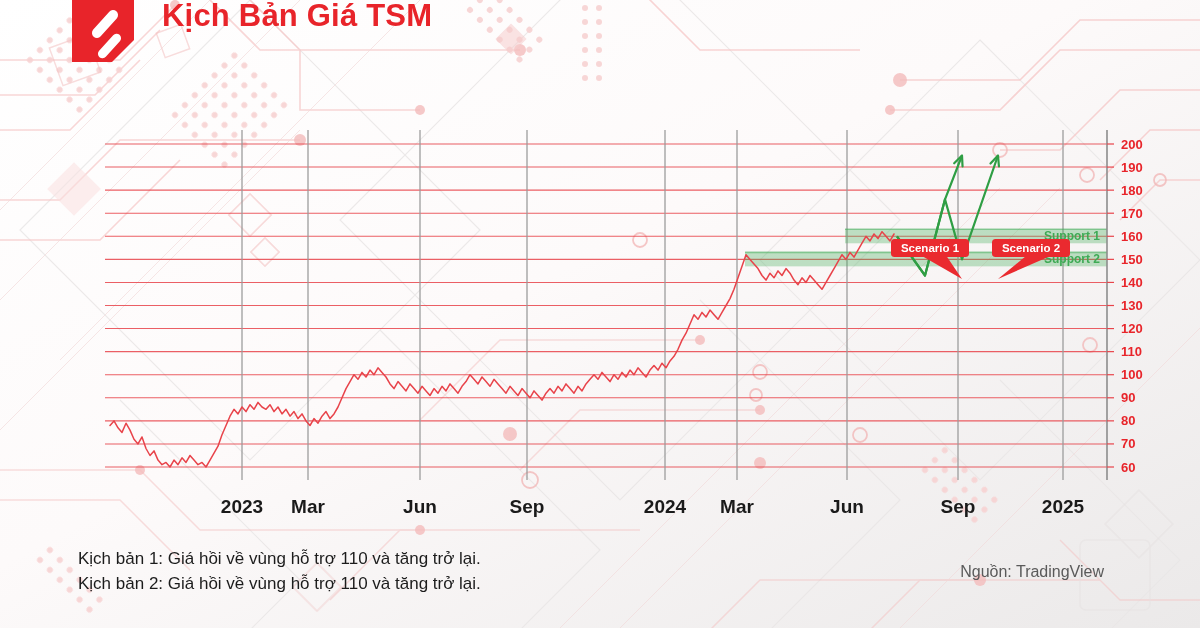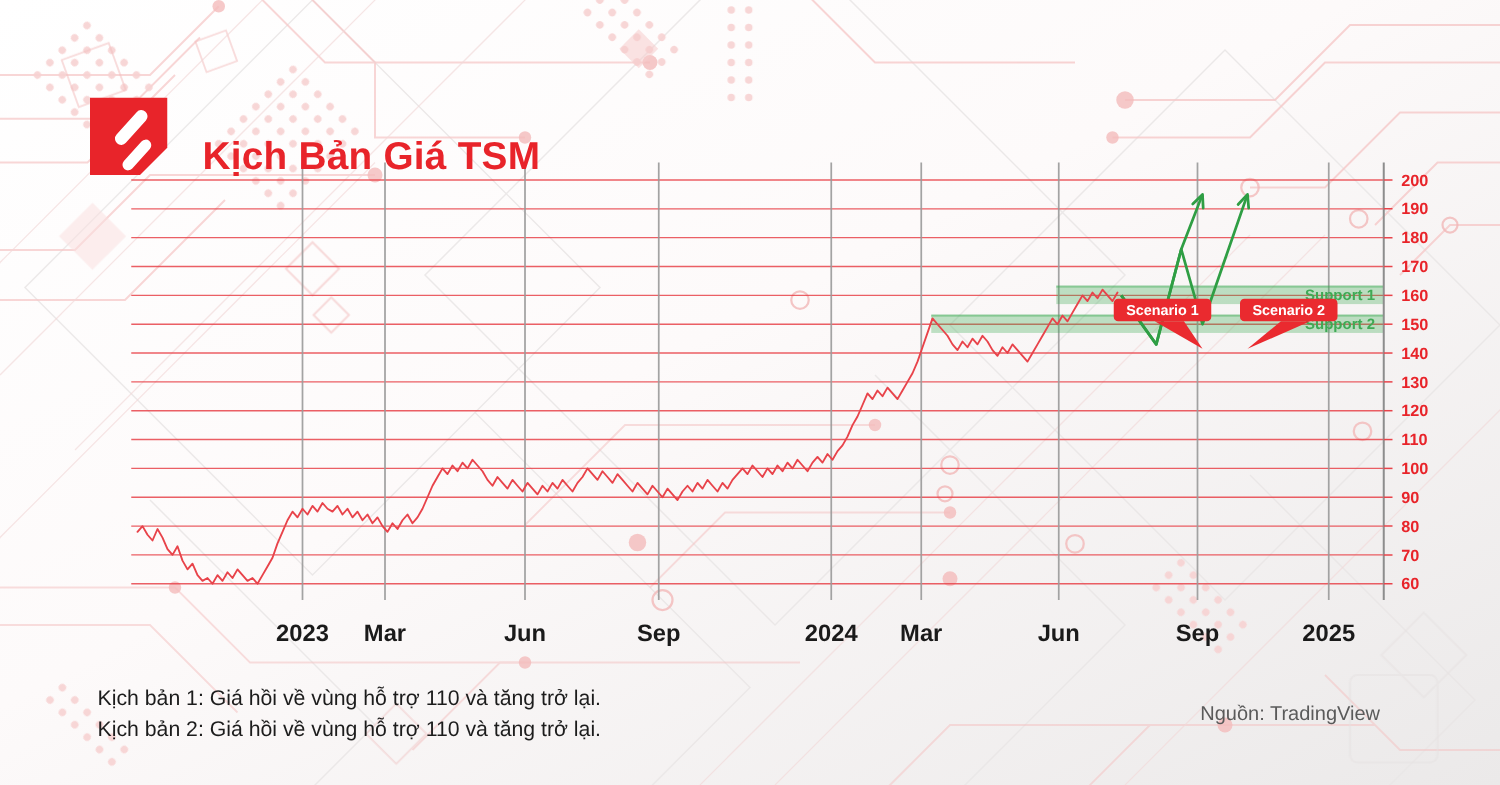--- a/index.html
+++ b/index.html
@@ -17,21 +17,21 @@
     overflow:hidden;
   }
   #bg-pattern {
     position:absolute; inset:0;
     pointer-events:none;
   }
   
   #header {
     position:absolute; left:0; top:0;
     width:1200px; height:140px;
-    display:flex; align-items:flex-end;
+    display:flex; align-items:flex-start;
     padding-left:72px;
     z-index:5;
   }
   #logo {
     position:relative;
     width:62px; height:62px;
     flex:0 0 auto;
     margin-right:28px;
   }
   #title {

